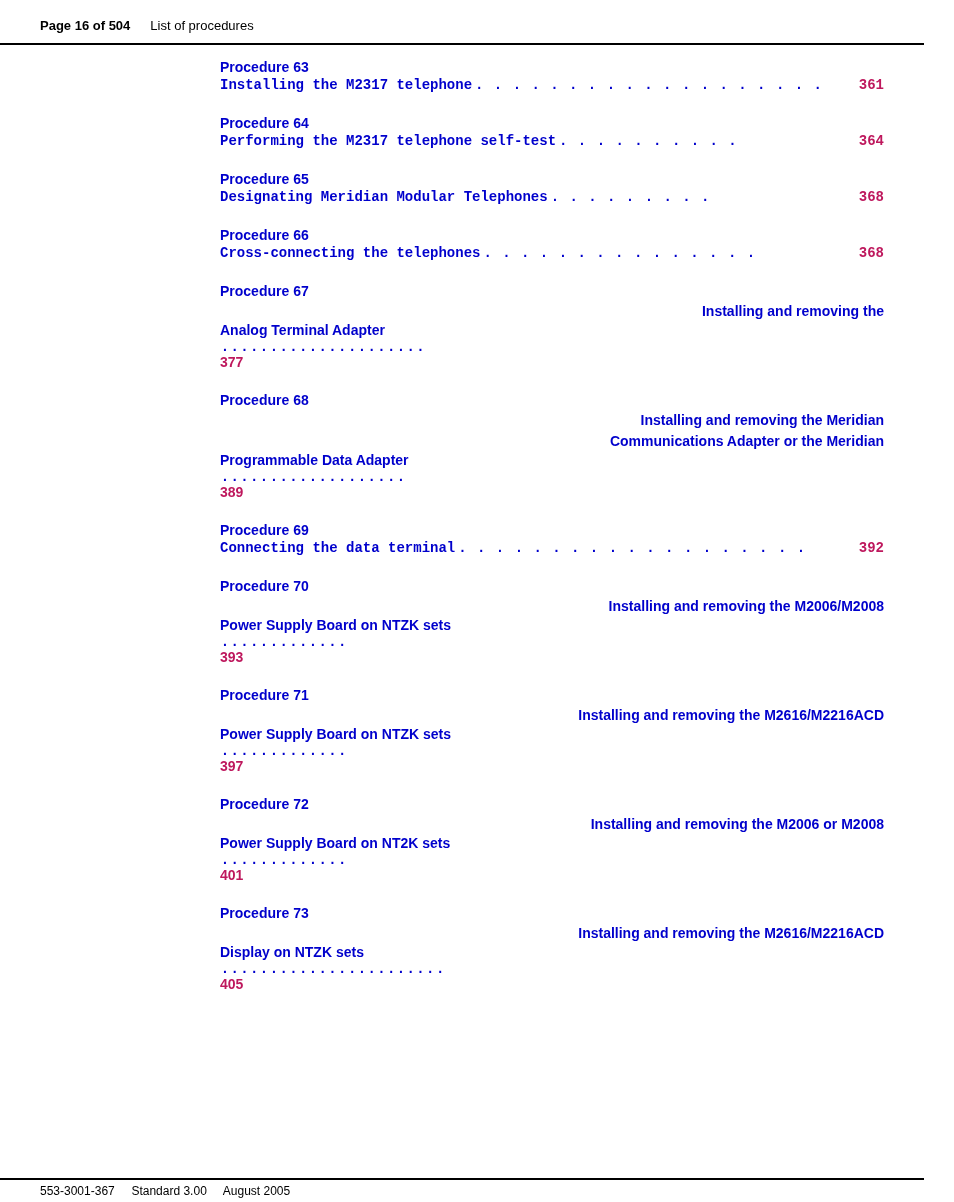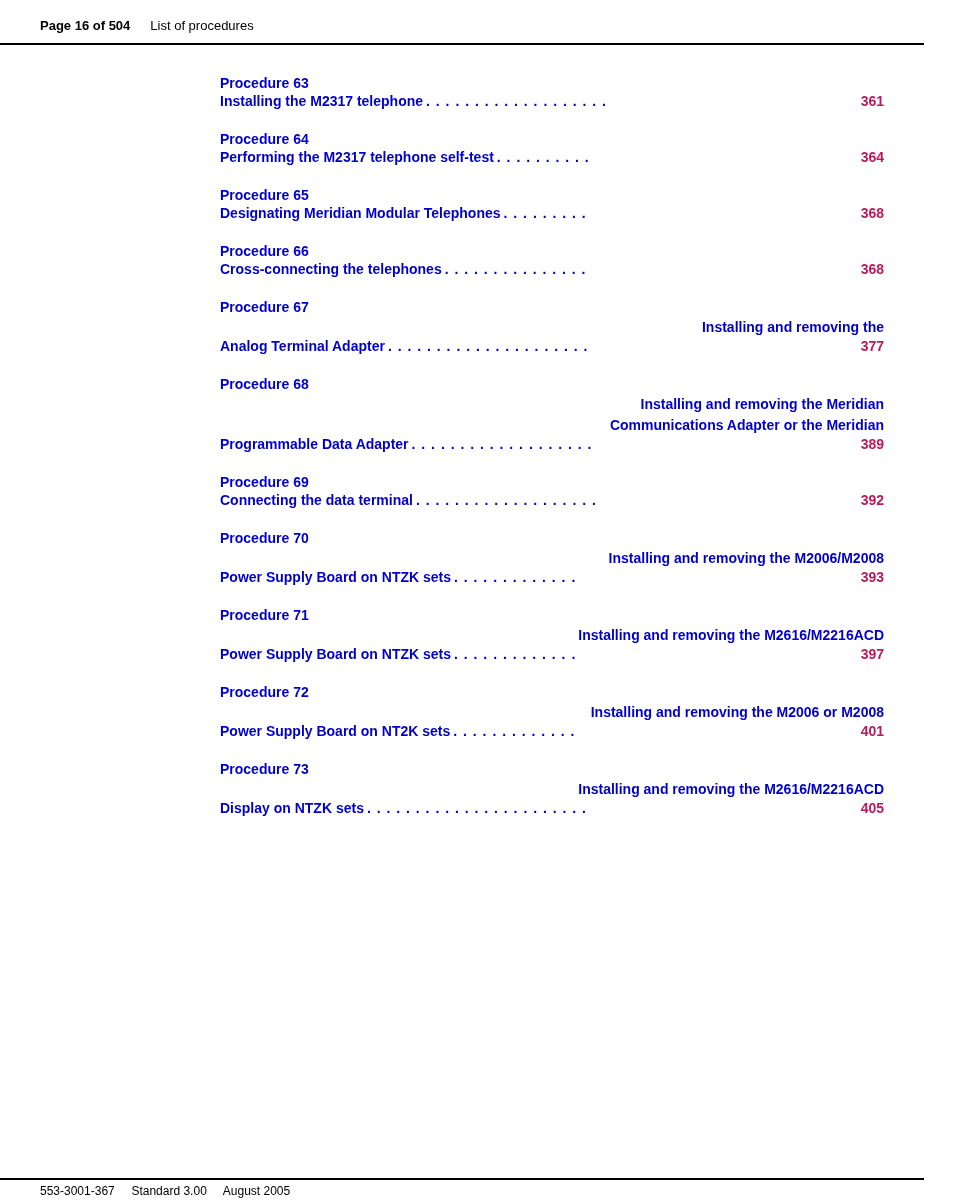--- a/index.html
+++ b/index.html
@@ -38,21 +38,21 @@
       font-size: 13px;
       margin-right: 20px;
       white-space: nowrap;
     }
 
     .header-title {
       font-size: 13px;
     }
 
     .content {
-      padding: 30px 40px 20px 220px;
+      padding: 14px 40px 20px 220px;
       flex: 1;
     }
 
     .procedure-entry {
       margin-bottom: 22px;
     }
 
     .procedure-title {
       color: #0000cc;
       font-weight: bold;
@@ -61,20 +61,21 @@
       margin-bottom: 2px;
     }
 
     .procedure-desc-line {
       color: #0000cc;
       font-weight: bold;
       font-size: 14px;
       display: flex;
       align-items: baseline;
       flex-wrap: nowrap;
+      font-family: Liberation Mono, monospace;
     }
 
     .procedure-desc-text {
       color: #0000cc;
       font-weight: bold;
       font-size: 14px;
       white-space: nowrap;
     }
 
     .procedure-dots {
@@ -106,20 +107,21 @@
       color: #0000cc;
       font-weight: bold;
       font-size: 14px;
       line-height: 1.5;
       text-align: right;
     }
 
     .last-line {
       display: flex;
       align-items: baseline;
+      flex-direction: column;
     }
 
     .footer {
       border-top: 2px solid #000000;
       padding: 4px 40px;
       font-size: 12px;
       color: #000000;
     }
   </style>
 </head>

